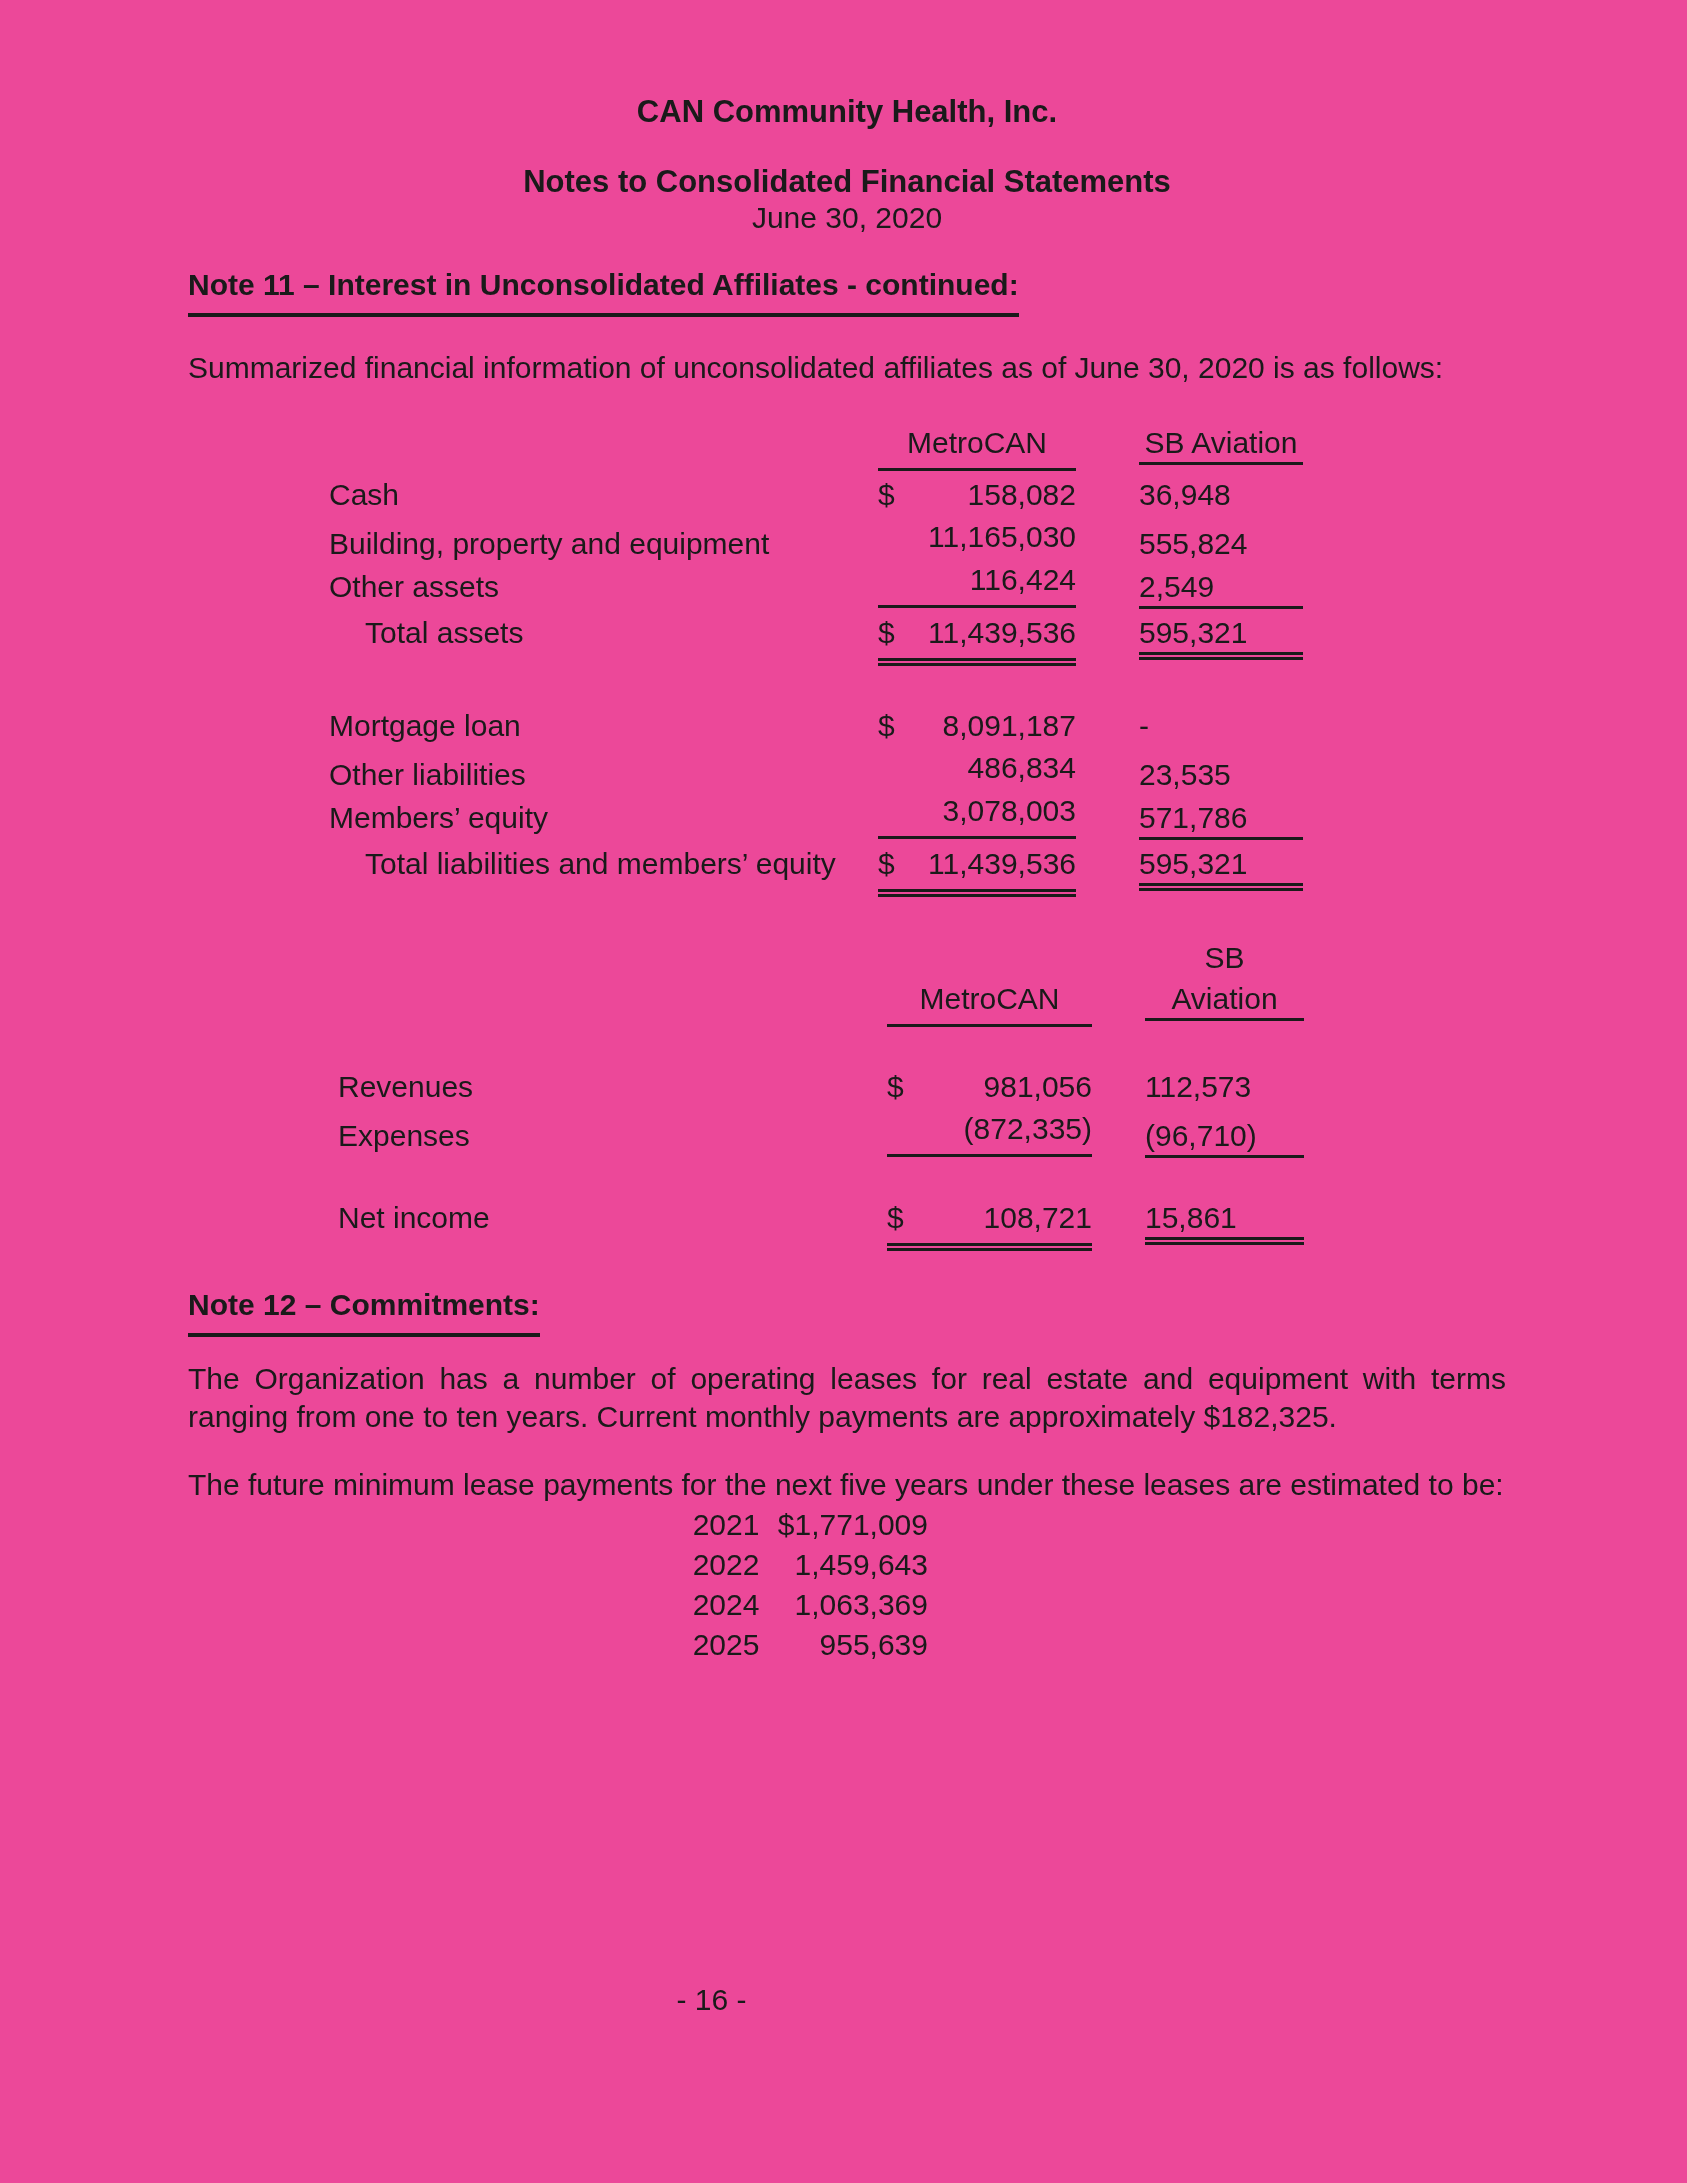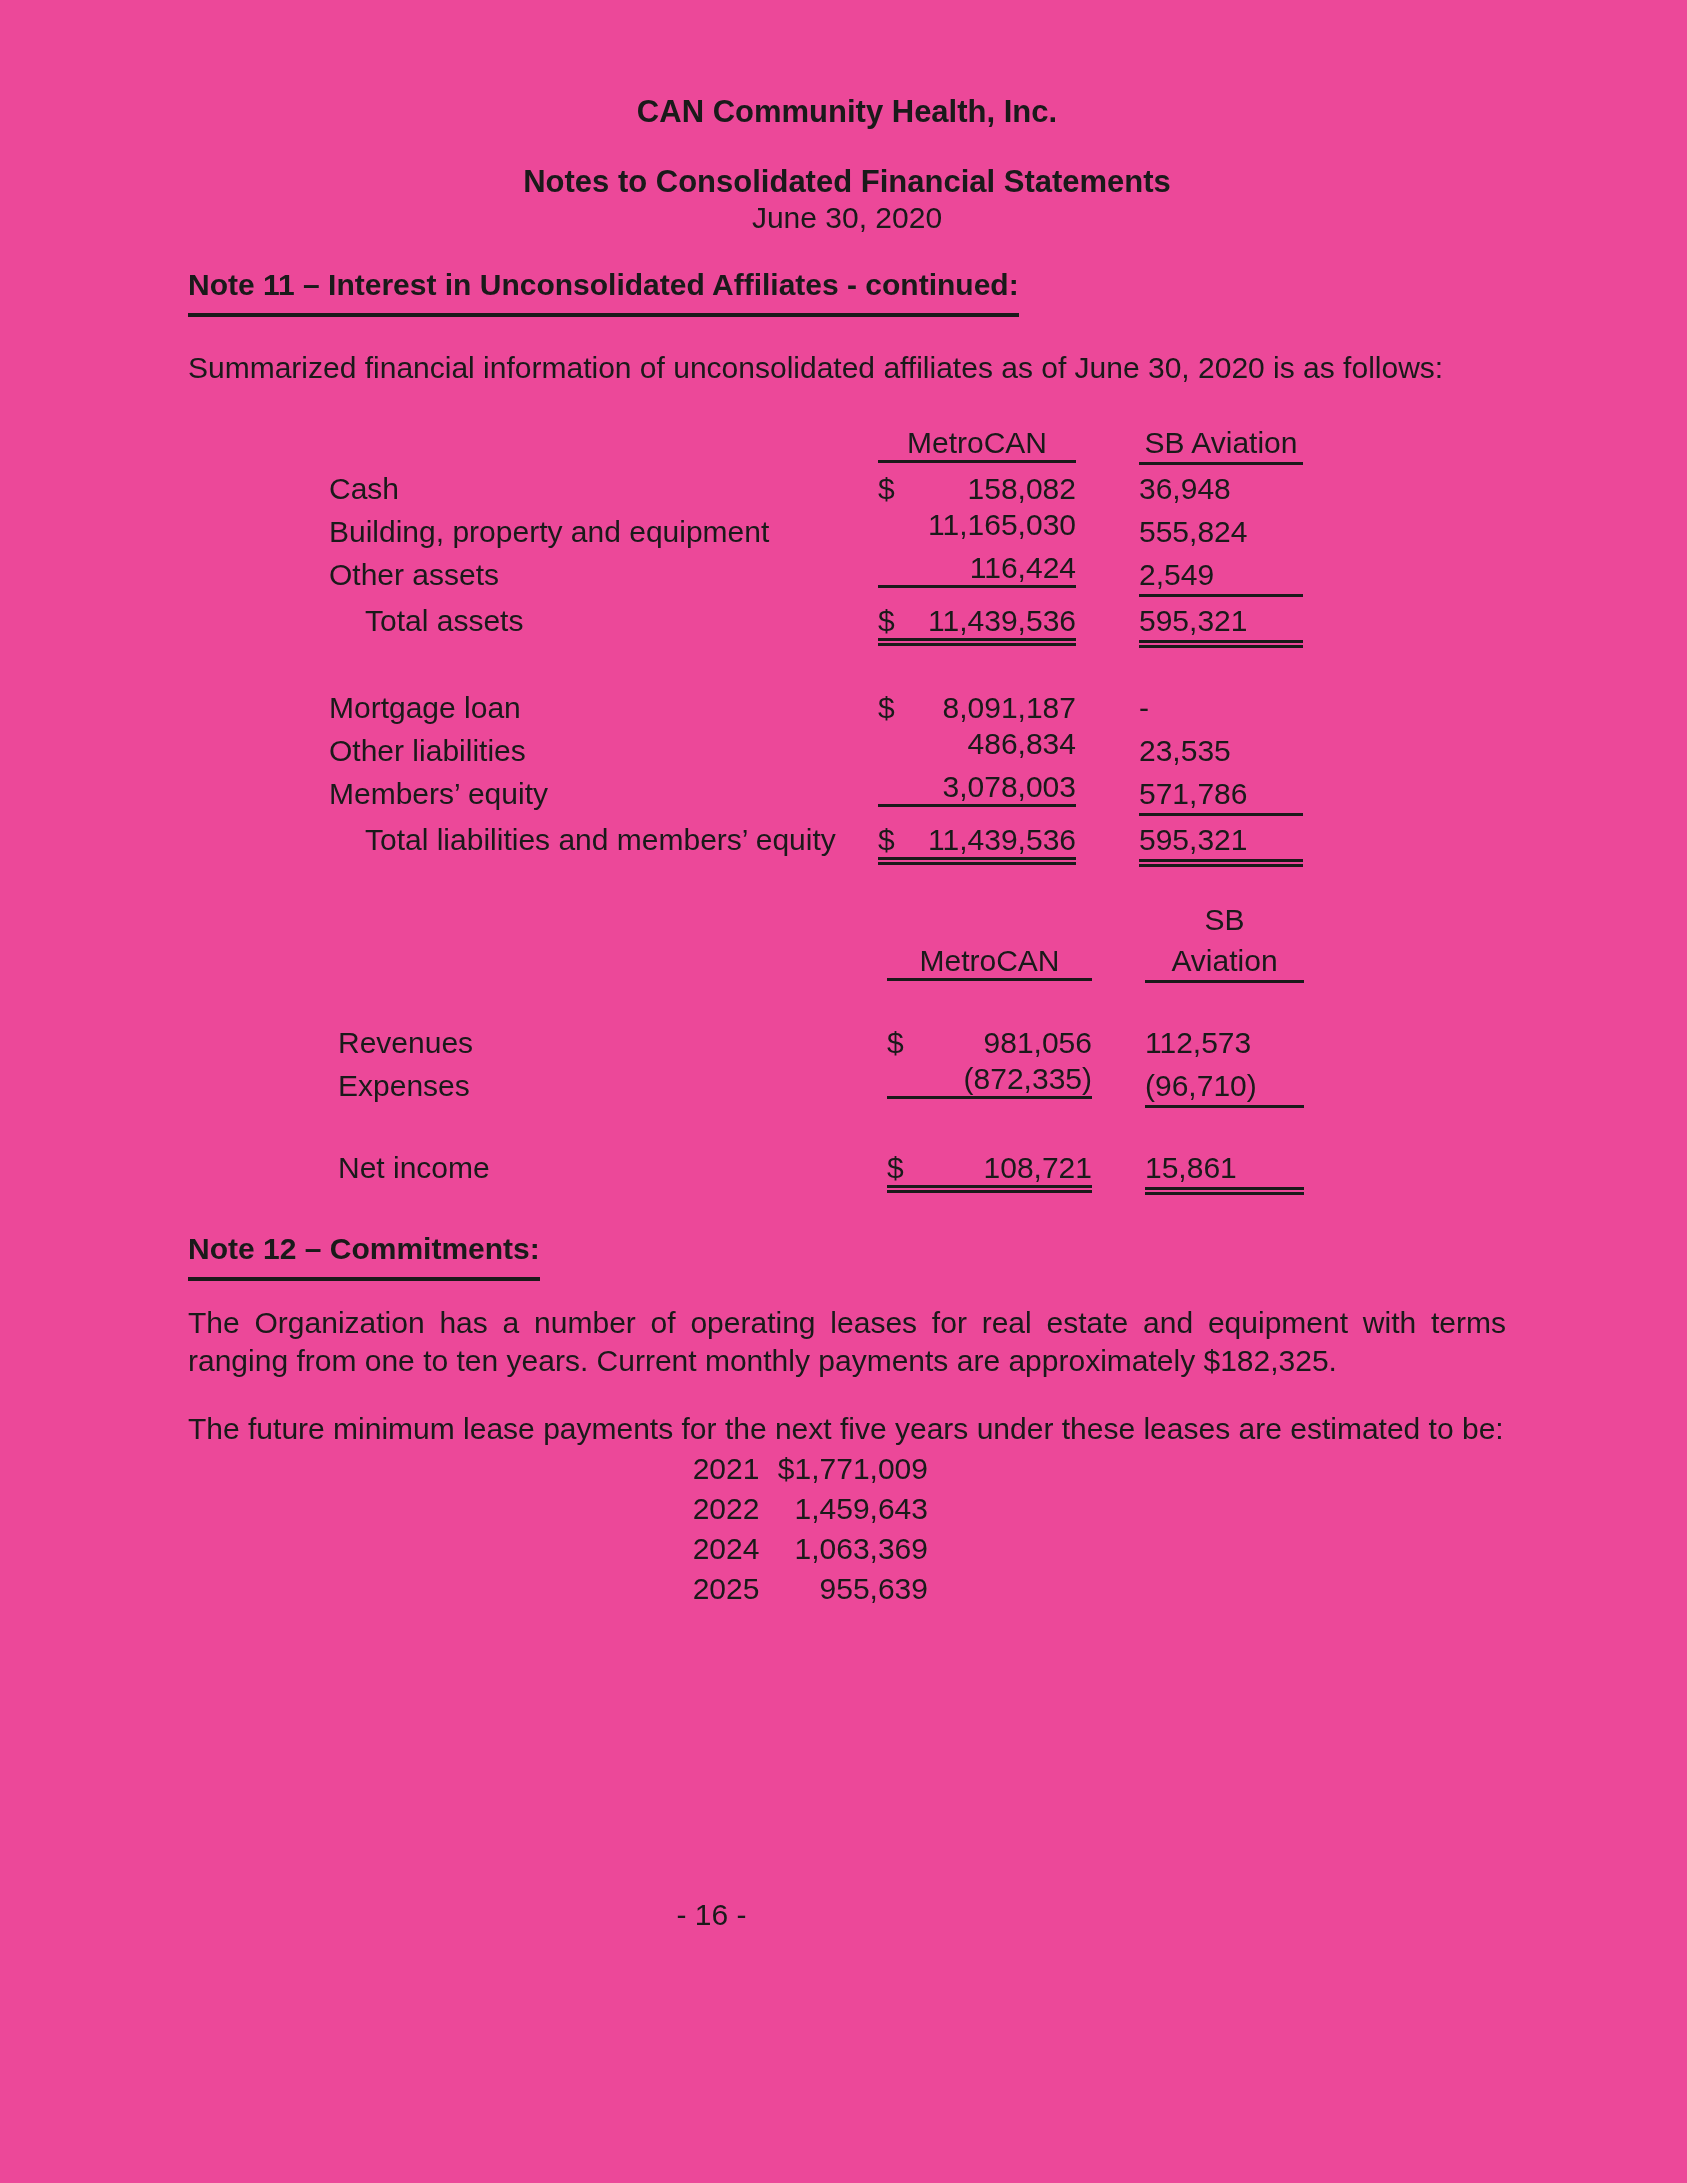--- a/index.html
+++ b/index.html
@@ -81,21 +81,21 @@
   }
   .tbl1 .frow { grid-template-columns: 549px 198px 63px 164px; }
   .tbl2 .frow { grid-template-columns: 549px 205px 53px 159px; }
 
   .cell { min-height: 34px; }
   .label { white-space: nowrap; }
   .label.indent { padding-left: 36px; }
   .g1 {
     display: flex;
     justify-content: space-between;
-    padding-bottom: 0;
+    padding-bottom: 8px;
   }
   .g2 {
     padding-bottom: 2px;
   }
   .num { text-align: right; }
   .colhead {
     text-align: center;
     display: block;
   }
   .rule   { border-bottom: 3.3px solid #1a1a1a; }
@@ -112,21 +112,21 @@
     display: grid;
     grid-template-columns: 74px 165px;
     line-height: 40px;
   }
   .lease-year { text-align: center; }
   .lease-amount { text-align: right; }
 
   
   .page-footer {
     position: absolute;
-    top: 1898px;
+    top: 1983px;
     left: 0;
     width: 1423px;
     text-align: center;
     font-size: 30px;
   }
 </style>
 </head>
 <body>
 
 <div class="page">

